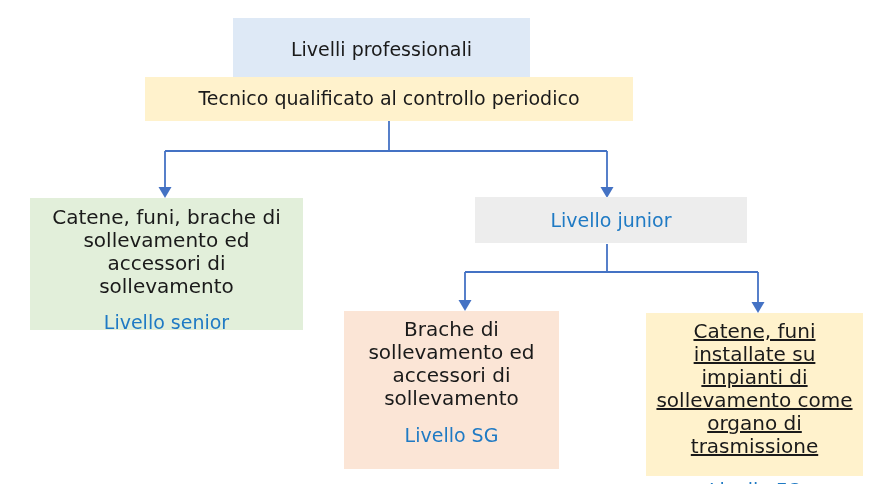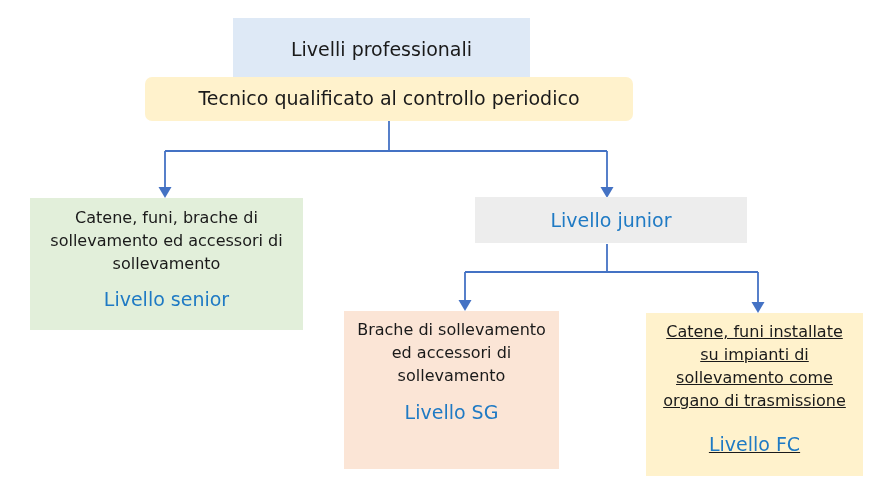--- a/index.html
+++ b/index.html
@@ -18,26 +18,26 @@
   .node {
     position: absolute;
     display: flex;
     flex-direction: column;
     align-items: center;
     justify-content: center;
     text-align: center;
   }
   .node.top-align { justify-content: flex-start; }
   .heading { font-size: 19px; line-height: 1.25; }
-  .desc { font-size: 16px; line-height: 23px; }
+  .desc { font-size: 20px; line-height: 23px; }
   .level { font-size: 19px; line-height: 1.2; font-weight: 400; }
 
   
   #box-root    { left: 233px; top: 18px;  width: 297px; height: 64px; }
-  #box-tecnico { left: 145px; top: 77px;  width: 488px; height: 44px; border-radius: 7px; }
+  #box-tecnico { left: 145px; top: 77px;  width: 488px; height: 44px; }
   #box-senior  { left: 30px;  top: 198px; width: 273px; height: 132px; padding: 8px 9px; }
   #box-junior  { left: 475px; top: 197px; width: 272px; height: 46px; }
   #box-sg      { left: 344px; top: 311px; width: 215px; height: 158px; padding: 7px 10px; }
   #box-fc      { left: 646px; top: 313px; width: 217px; height: 163px; padding: 7px 10px; text-decoration: underline; }
 
   #box-senior .level { margin-top: 13px; }
   #box-sg .level     { margin-top: 13px; }
   #box-fc .level     { margin-top: 21px; }
 
   .connector-layer {

